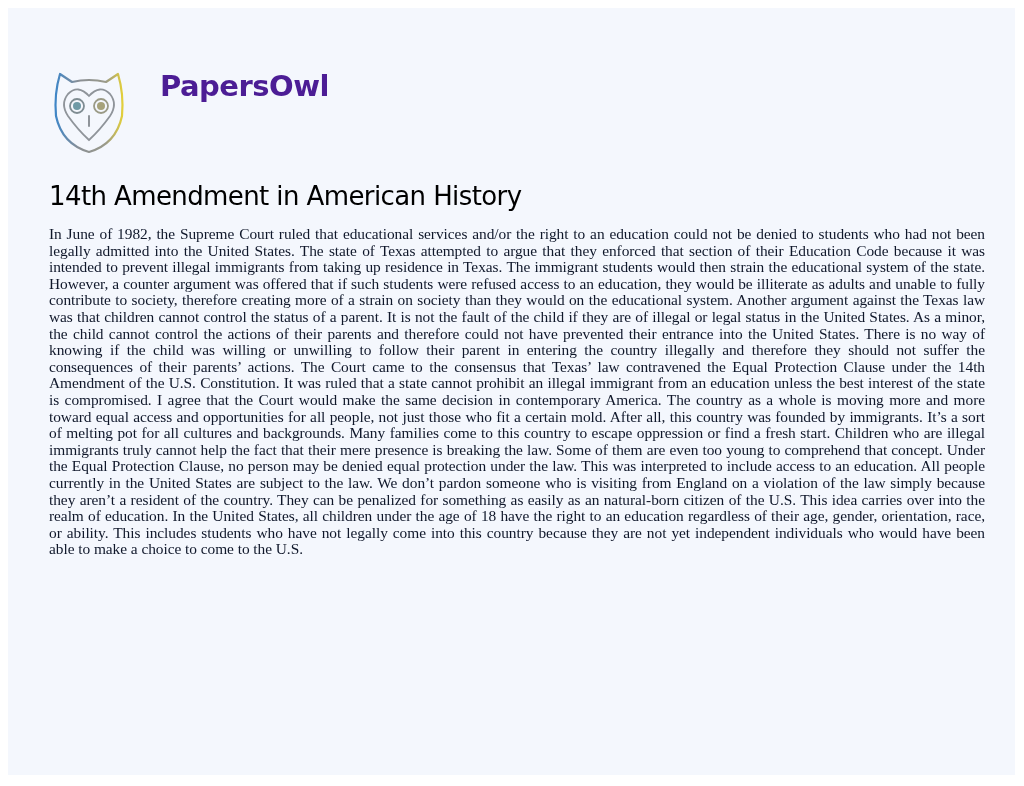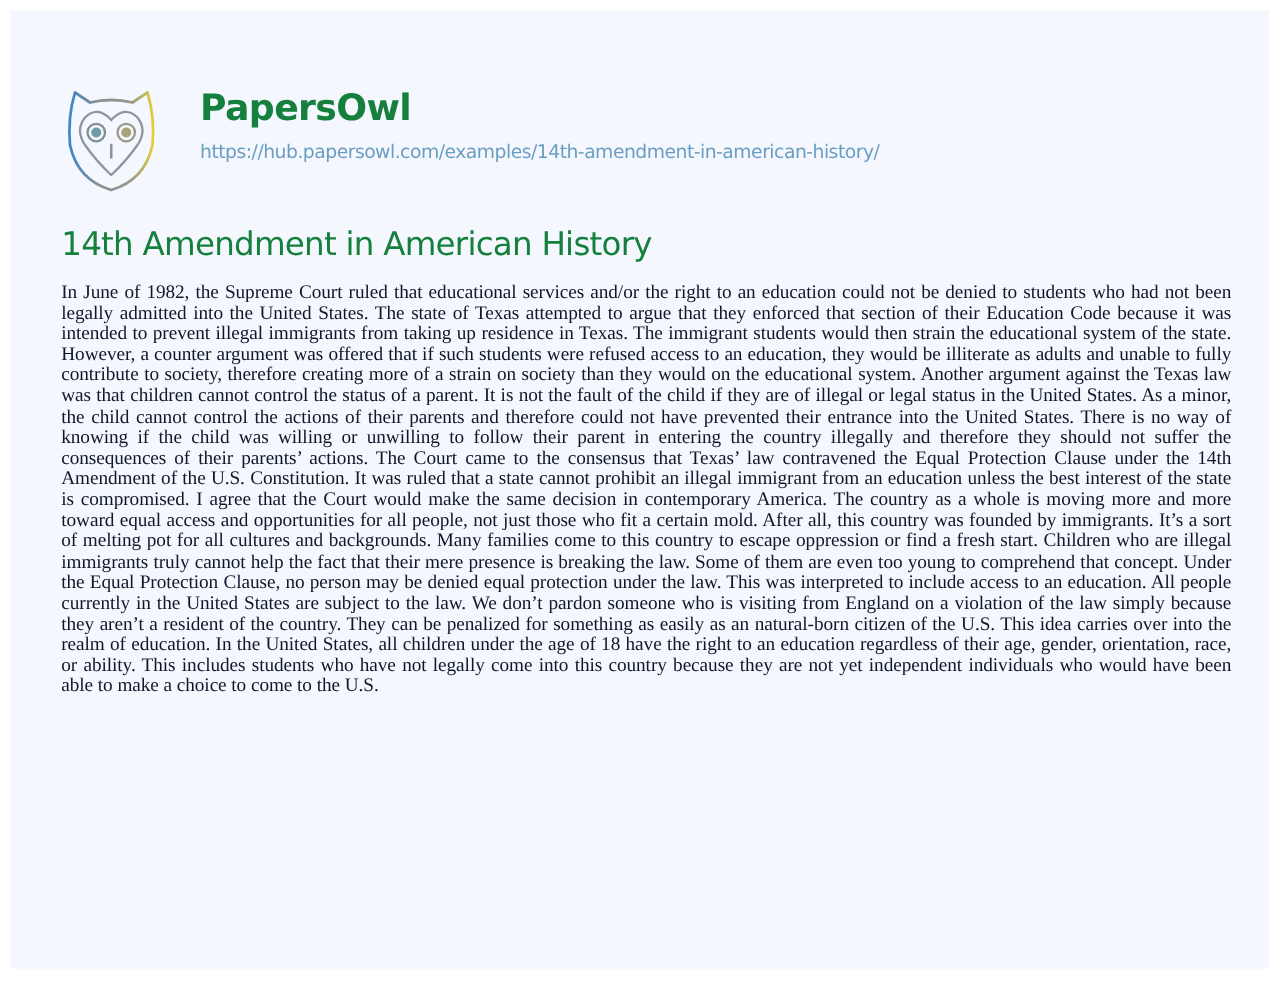--- a/index.html
+++ b/index.html
@@ -36,21 +36,21 @@
       height: 92px;
     }
     .brand {
       position: absolute;
       left: 110px;
       top: 4px;
       font-family: "DejaVu Sans", sans-serif;
       font-weight: bold;
       font-size: 29px;
       letter-spacing: -0.5px;
-      color: #15803d;
+      color: #4c1d95;
       line-height: 36px;
     }
     .url {
       position: absolute;
       left: 110px;
       top: 47px;
       font-family: "DejaVu Sans", sans-serif;
       font-size: 15px;
       color: #6b9dc2;
       letter-spacing: -0.4px;
@@ -60,21 +60,21 @@
     }
     .title {
       position: absolute;
       left: 41px;
       top: 170px;
       margin: 0;
       font-family: "DejaVu Sans", sans-serif;
       font-weight: normal;
       font-size: 26px;
       letter-spacing: -0.6px;
-      color: #15803d;
+      color: #000000;
       line-height: 36px;
       white-space: nowrap;
     }
     .body-text {
       position: absolute;
       left: 41px;
       top: 218px;
       width: 936px;
       margin: 0;
       font-family: "Liberation Serif", serif;
@@ -106,20 +106,19 @@
       <path d="M39 32 Q28 20 18 30 Q10 40 18 52 Q28 66 39 76 Q50 66 60 52 Q68 40 60 30 Q50 20 39 32 Z" fill="none" stroke="#8f949a" stroke-width="1.8"></path>
 
       <circle cx="27" cy="42" r="7" fill="none" stroke="#7f8c92" stroke-width="1.8"></circle>
       <circle cx="27" cy="42" r="4" fill="#6f9aa6"></circle>
       <circle cx="51" cy="42" r="7" fill="none" stroke="#9a9a86" stroke-width="1.8"></circle>
       <circle cx="51" cy="42" r="4" fill="#a6a27a"></circle>
 
       <path d="M39 52 L39 62" stroke="#8f949a" stroke-width="2" stroke-linecap="round"></path>
     </svg>
     <div class="brand">PapersOwl</div>
-    <a class="url">https://hub.papersowl.com/examples/14th-amendment-in-american-history/</a>
   </div>
 
   <h1 class="title">14th Amendment in American History</h1>
 
   <p class="body-text">In June of 1982, the Supreme Court ruled that educational services and/or the right to an education could not be denied to students who had not been legally admitted into the United States. The state of Texas attempted to argue that they enforced that section of their Education Code because it was intended to prevent illegal immigrants from taking up residence in Texas. The immigrant students would then strain the educational system of the state. However, a counter argument was offered that if such students were refused access to an education, they would be illiterate as adults and unable to fully contribute to society, therefore creating more of a strain on society than they would on the educational system. Another argument against the Texas law was that children cannot control the status of a parent. It is not the fault of the child if they are of illegal or legal status in the United States. As a minor, the child cannot control the actions of their parents and therefore could not have prevented their entrance into the United States. There is no way of knowing if the child was willing or unwilling to follow their parent in entering the country illegally and therefore they should not suffer the consequences of their parents’ actions. The Court came to the consensus that Texas’ law contravened the Equal Protection Clause under the 14th Amendment of the U.S. Constitution. It was ruled that a state cannot prohibit an illegal immigrant from an education unless the best interest of the state is compromised. I agree that the Court would make the same decision in contemporary America. The country as a whole is moving more and more toward equal access and opportunities for all people, not just those who fit a certain mold. After all, this country was founded by immigrants. It’s a sort of melting pot for all cultures and backgrounds. Many families come to this country to escape oppression or find a fresh start. Children who are illegal immigrants truly cannot help the fact that their mere presence is breaking the law. Some of them are even too young to comprehend that concept. Under the Equal Protection Clause, no person may be denied equal protection under the law. This was interpreted to include access to an education. All people currently in the United States are subject to the law. We don’t pardon someone who is visiting from England on a violation of the law simply because they aren’t a resident of the country. They can be penalized for something as easily as an natural-born citizen of the U.S. This idea carries over into the realm of education. In the United States, all children under the age of 18 have the right to an education regardless of their age, gender, orientation, race, or ability. This includes students who have not legally come into this country because they are not yet independent individuals who would have been able to make a choice to come to the U.S.</p>
 
 </div>
 
 </body></html>

